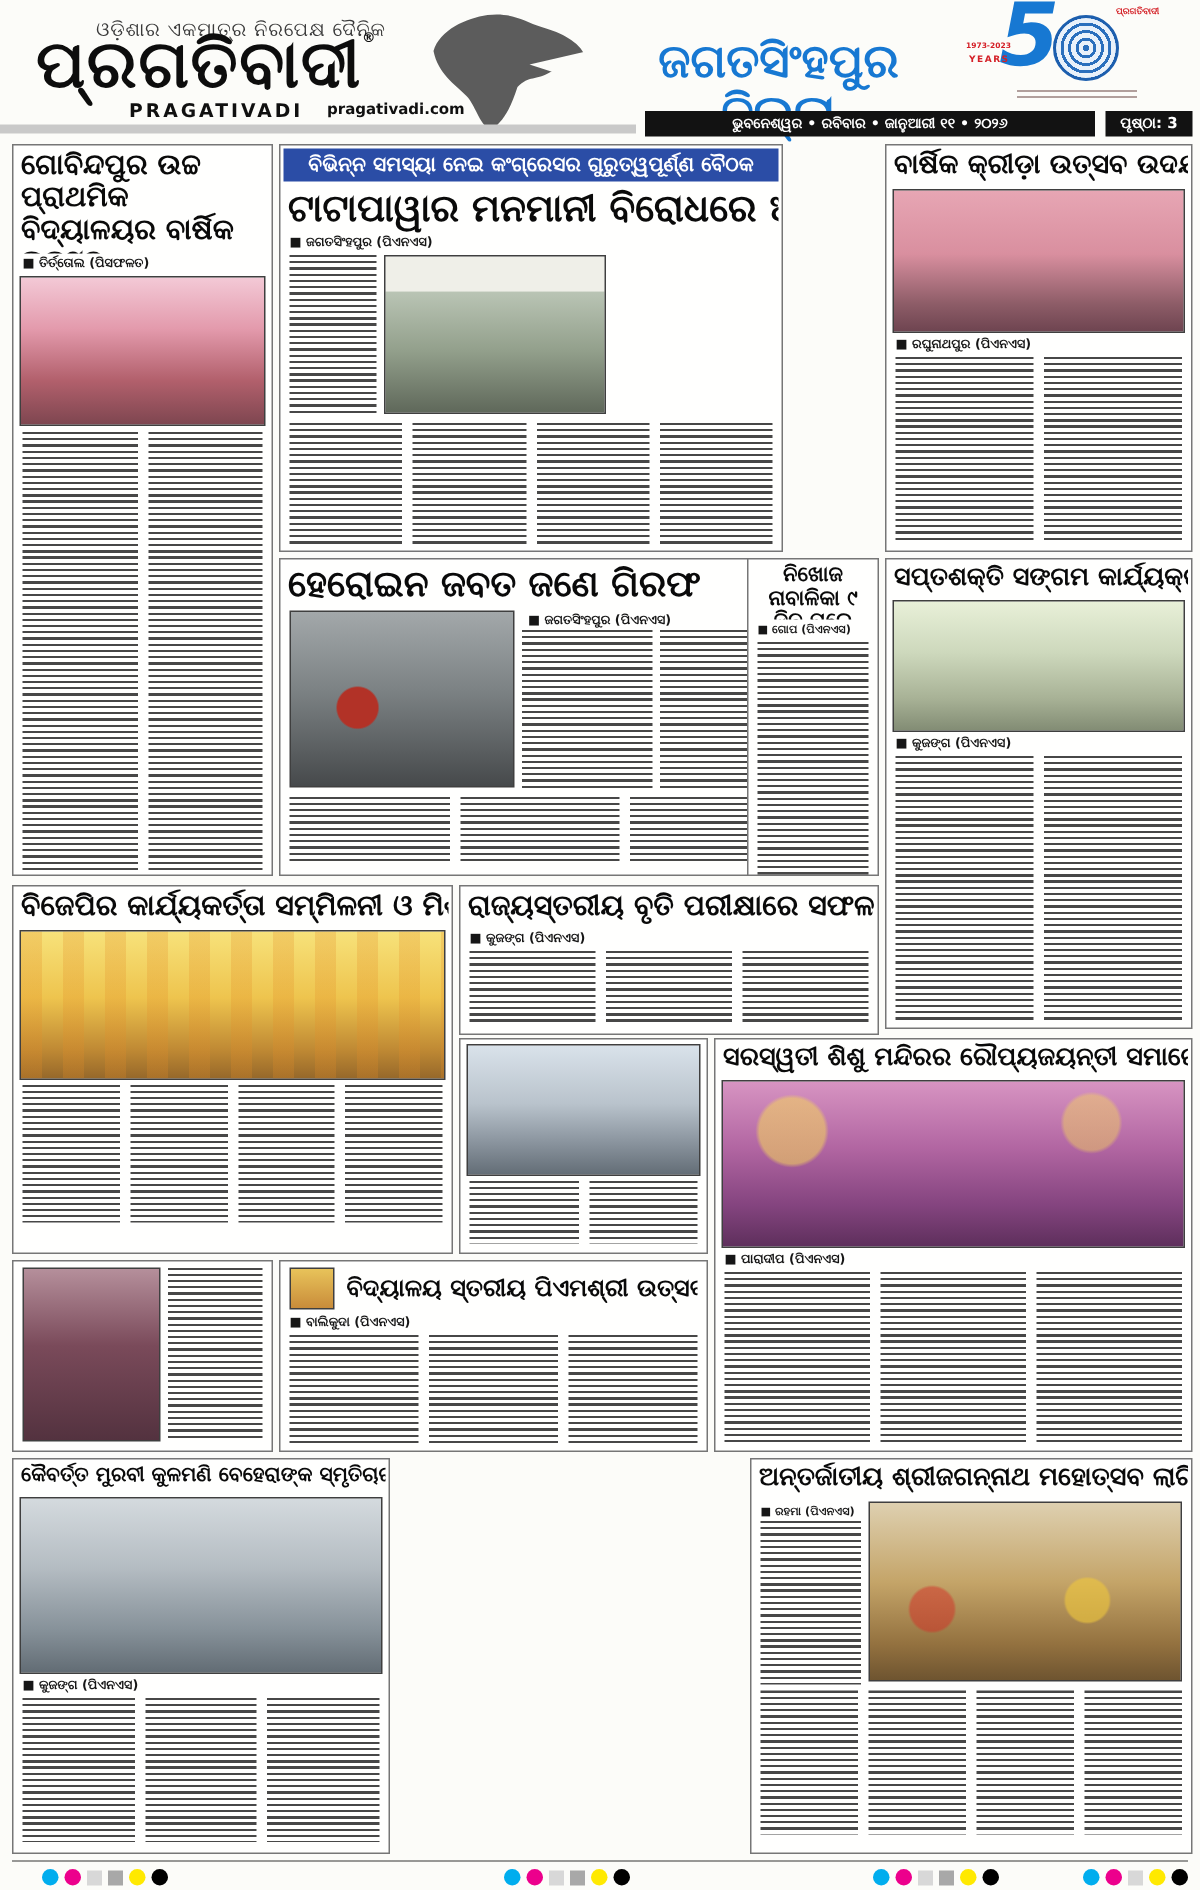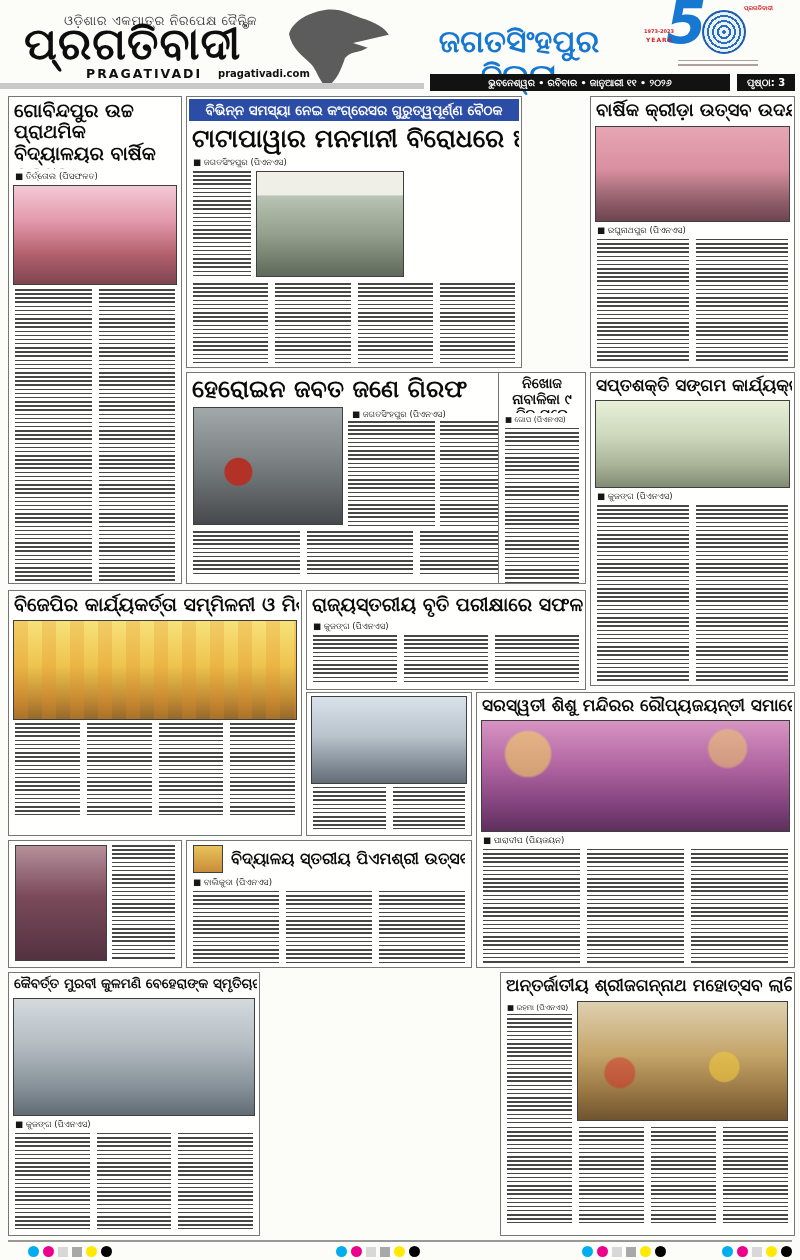--- a/index.html
+++ b/index.html
@@ -2,21 +2,21 @@
 <html><head>
 <meta charset="utf-8">
 <style>
 *{margin:0;padding:0;box-sizing:border-box}
 body{background:#9a9a9a;font-family:"DejaVu Sans",sans-serif}
 #page{position:relative;width:800px;height:1260px;background:#fcfcf9;margin:0 auto;overflow:hidden}
 .abs{position:absolute}
 .box{position:absolute;border:1px solid #767676;background:#fffffe;padding:2px;overflow:hidden}
 .hl{font-weight:700;color:#0a0a0a;text-align:center;line-height:1.12;overflow:hidden;padding:1px 3px}
 .hl.left{text-align:left}
-.by{font-size:8.5px;font-weight:400;color:#161616;padding:2px 4px 1px;white-space:nowrap;overflow:hidden}
+.by{font-size:8.5px;font-weight:700;color:#161616;padding:2px 4px 1px;white-space:nowrap;overflow:hidden}
 .kicker{background:#2b4da6;color:#fff;font-size:13.5px;font-weight:700;text-align:center;line-height:22px;height:22px;overflow:hidden}
 .ft{background-image:repeating-linear-gradient(to bottom,rgba(25,25,25,.8) 0,rgba(25,25,25,.8) 1.5px,transparent 1.5px,transparent 4.15px)}
 .ft.lite{opacity:.55}
 .cols{display:flex;gap:7px;padding:2px 4px}
 .cols>.ft{flex:1}
 .row{display:flex;gap:5px;padding:2px 4px}
 .ph{border:1px solid #3f3f3f;flex:none}
 .regbar{position:absolute;display:flex;gap:4px;align-items:center}
 .regbar .c{width:11px;height:11px;border-radius:50%}
 .regbar .s{width:10px;height:10px}
@@ -155,21 +155,21 @@
     <div class="ph" style="width:156px;height:88px;margin:1px auto;background:linear-gradient(180deg,#d9e2ea 0%,#b9c3cc 45%,#8a949e 75%,#636d76 100%)"></div>
     <div class="cols" style="height:46px">
       <div class="ft"></div>
       <div class="ft"></div>
     </div>
   </div>
 
   <div class="box" style="left:476px;top:692px;width:319px;height:276px">
     <div class="hl" style="font-size:17px;height:24px;white-space:nowrap">ସରସ୍ୱତୀ ଶିଶୁ ମନ୍ଦିରର ରୌପ୍ୟଜୟନ୍ତୀ ସମାରୋହ</div>
     <div class="ph" style="width:309px;height:112px;margin:1px auto;background:radial-gradient(circle at 15% 30%, rgba(245,214,90,.55) 0 8%, transparent 9%),radial-gradient(circle at 80% 25%, rgba(245,214,90,.45) 0 7%, transparent 8%),linear-gradient(180deg,#d794c2 0%,#b266a2 40%,#84447f 75%,#5e2f5c 100%)"></div>
-    <div class="by">■ ପାରାଦୀପ (ପିୟଜୟନ)</div>
+    <div class="by">■ ପାରାଦୀପ (ପିଏନଏସ)</div>
     <div class="cols" style="height:118px">
       <div class="ft"></div>
       <div class="ft"></div>
       <div class="ft"></div>
     </div>
   </div>
 
   <div class="box" style="left:8px;top:840px;width:174px;height:128px">
     <div class="row" style="height:120px">
       <div class="ph" style="width:92px;height:116px;background:linear-gradient(180deg,#b58f9b 0%,#7a4a5a 45%,#53323f 100%)"></div>

